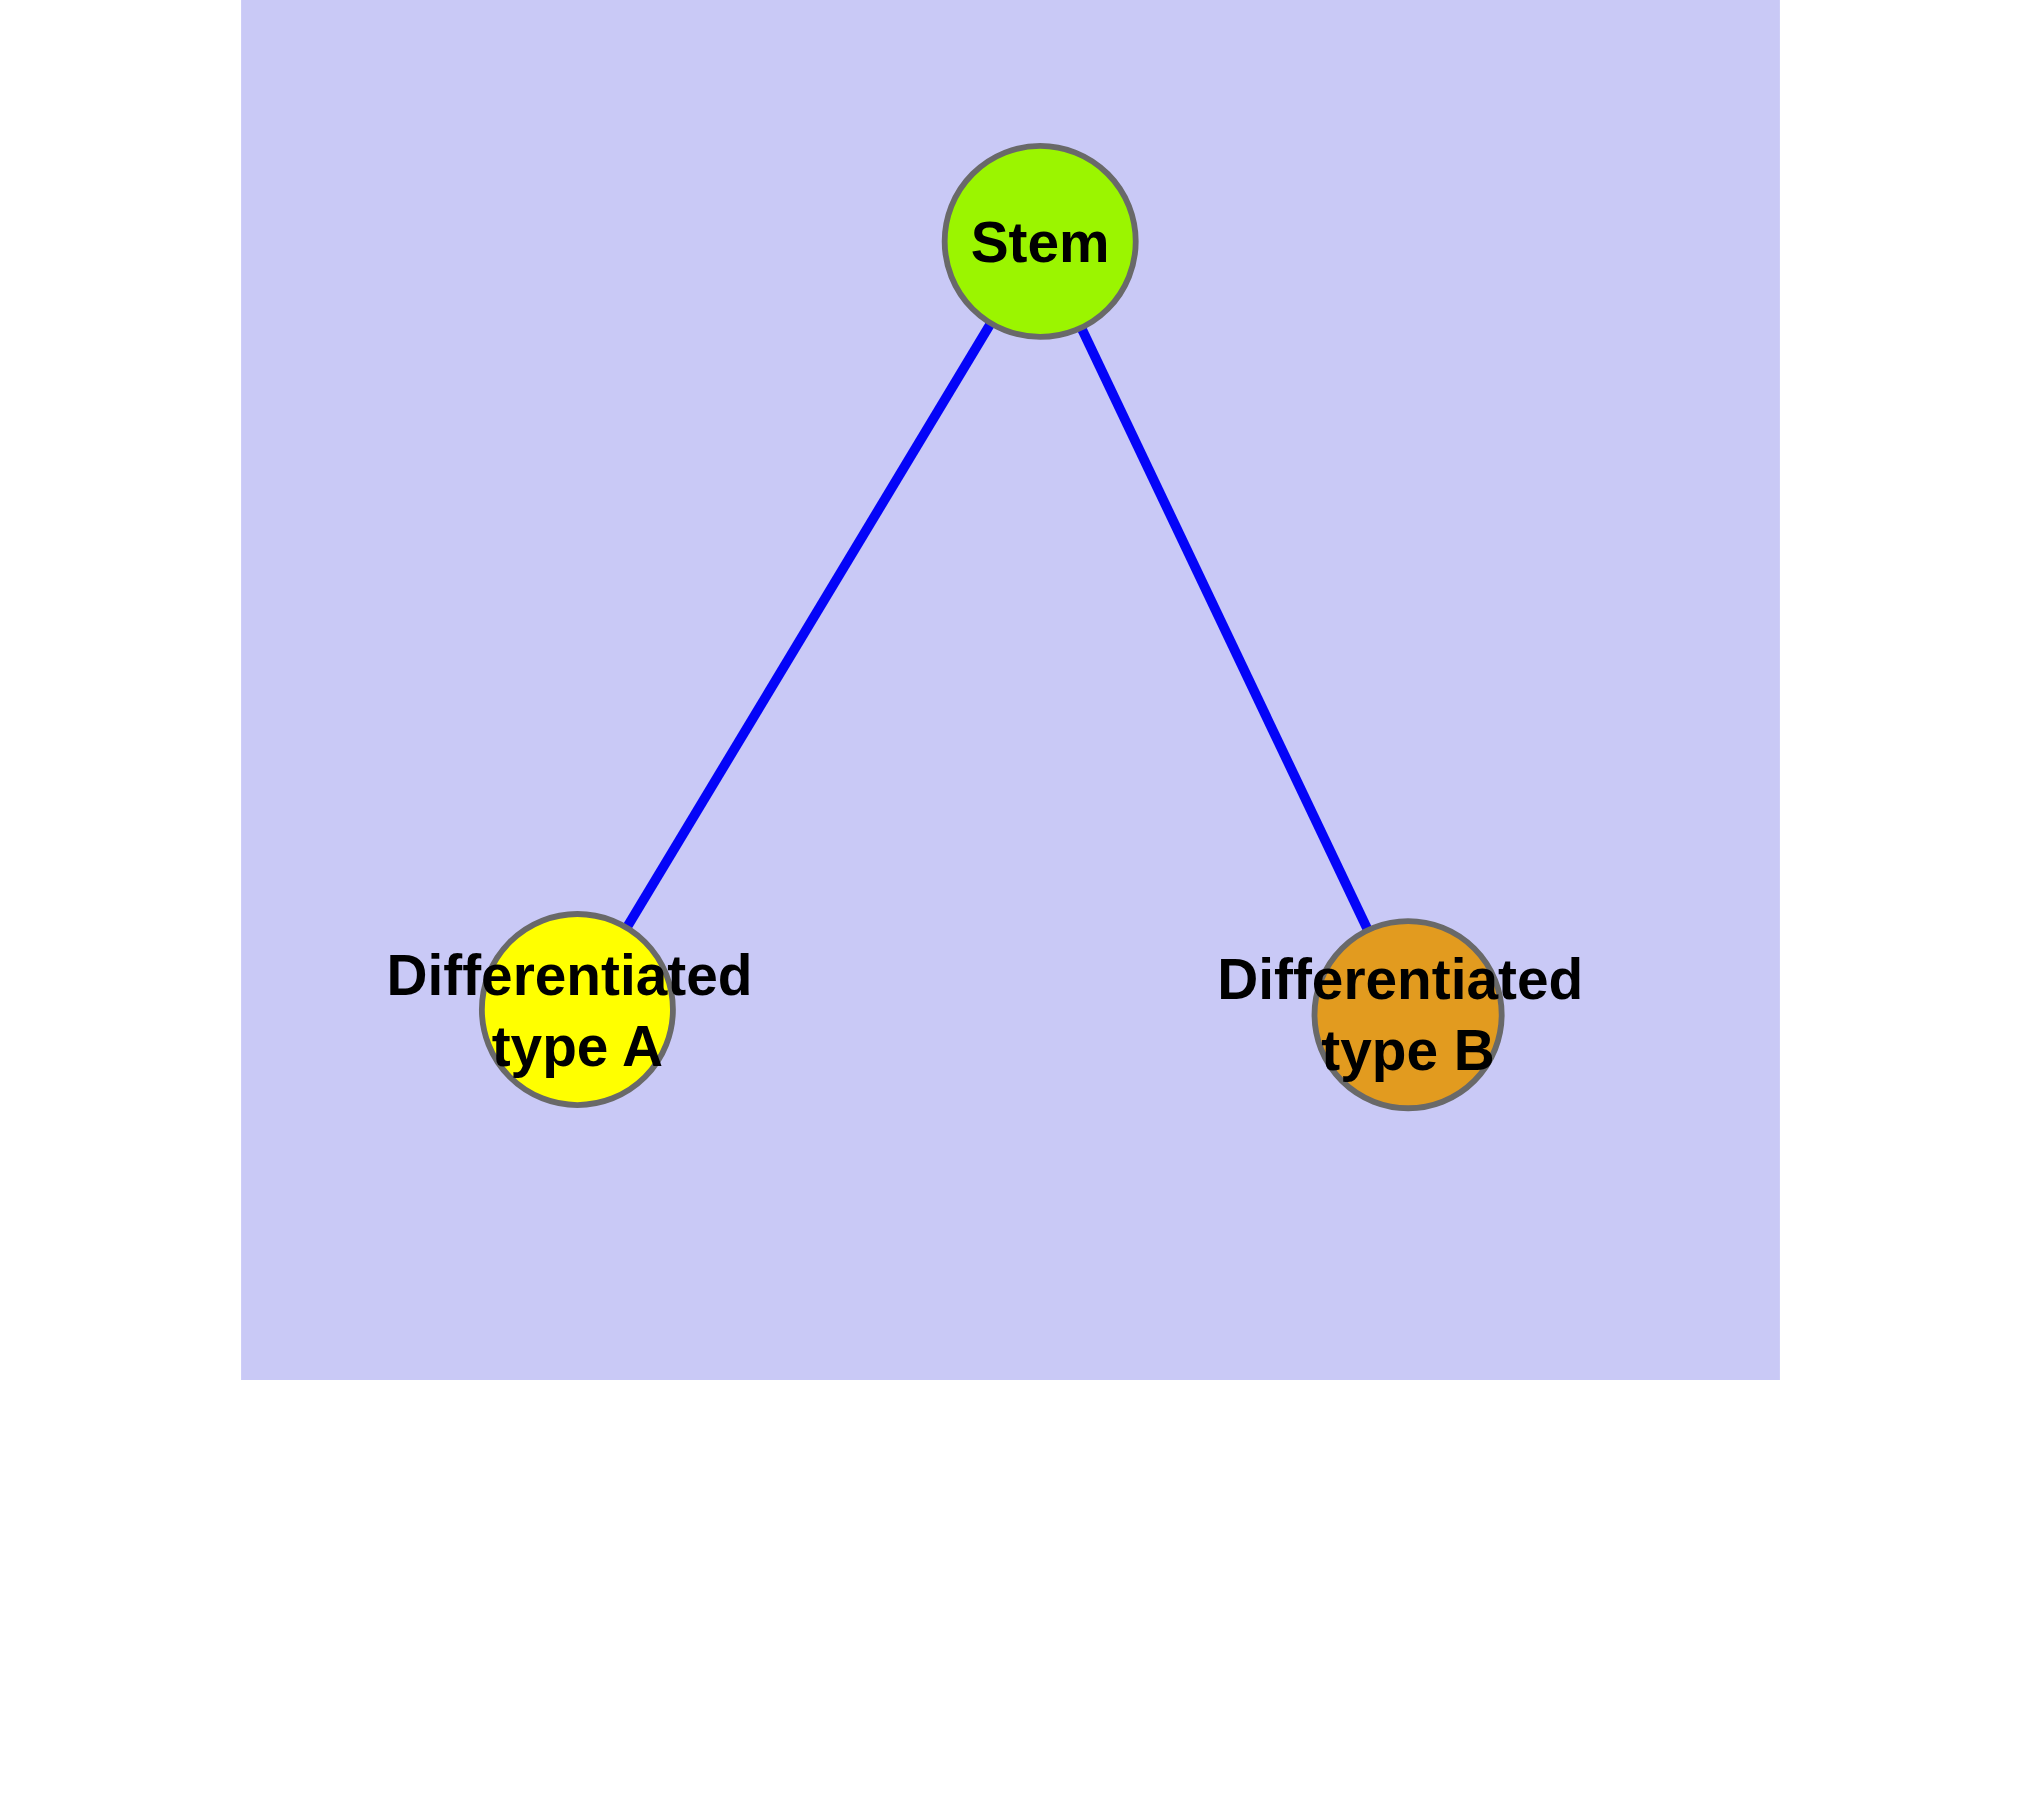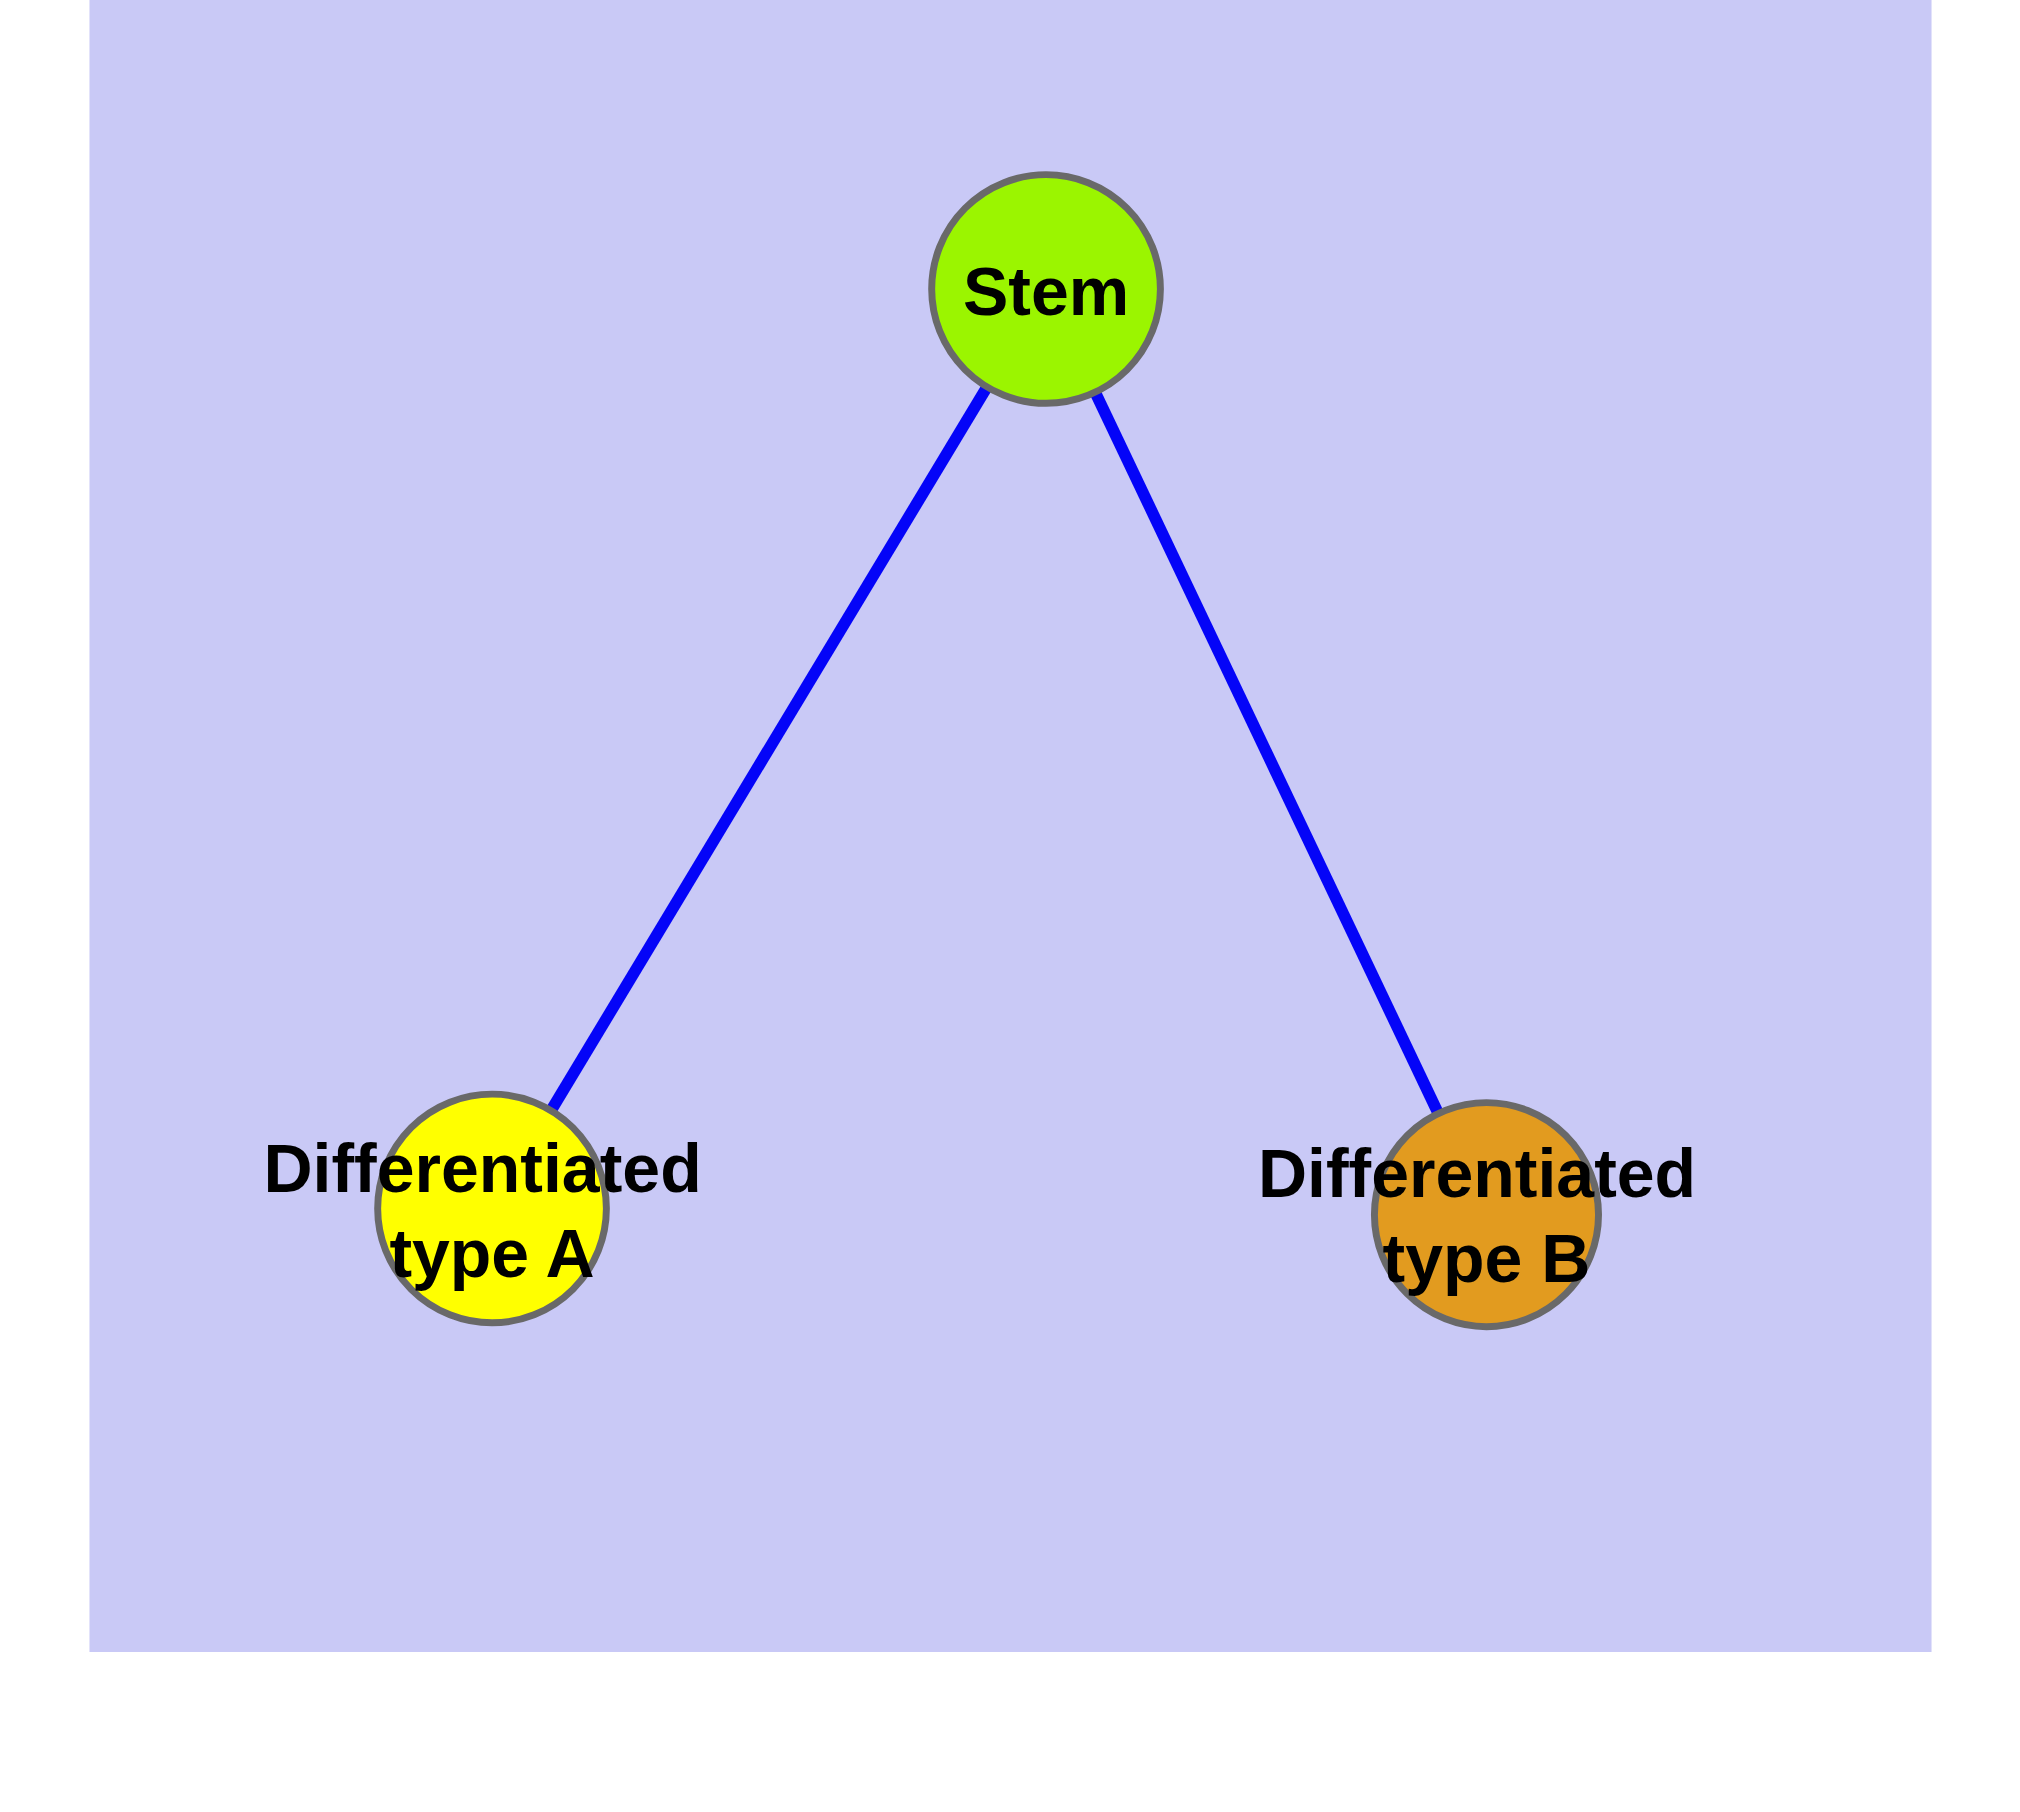--- a/index.html
+++ b/index.html
@@ -2,21 +2,21 @@
 <html style="font-size:13.6px"><head>
 <meta charset="utf-8">
 <style>
   html, body {
     margin: 0;
     padding: 0;
     background: #ffffff;
   }
   .figure-wrap {
     width: 2021px;
-    height: 1652px;
+    height: 1380px;
     position: relative;
     overflow: hidden;
   }
   svg.graph {
     display: block;
     width: 100%;
     height: 100%;
   }
   .node-label {
     font-family: "Liberation Sans", sans-serif;

